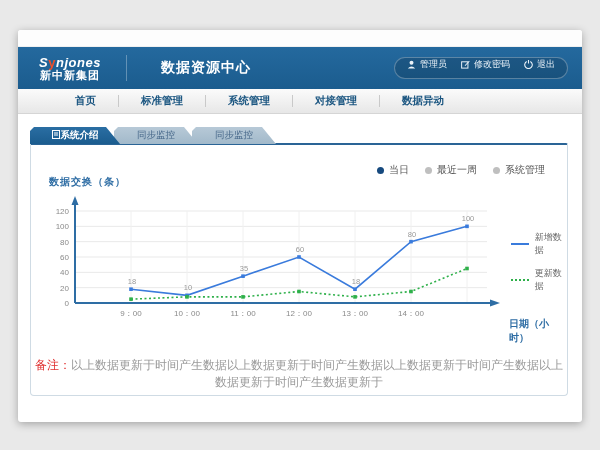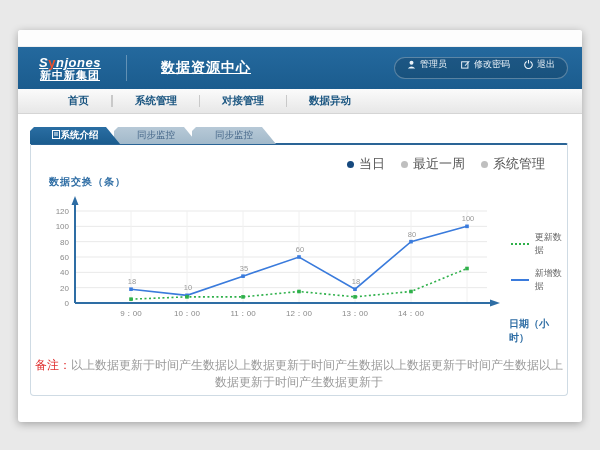--- a/index.html
+++ b/index.html
@@ -1,43 +1,43 @@
 <!DOCTYPE html>
 <html><head>
 <meta charset="utf-8">
 <style>
   html,body{margin:0;padding:0;}
   body{width:600px;height:450px;background:#e9e9e9;font-family:"Liberation Sans","DejaVu Sans",sans-serif;overflow:hidden;position:relative;}
   .card{position:absolute;left:18px;top:30px;width:564px;height:392px;background:#fff;border-radius:3px;box-shadow:0 2px 8px rgba(0,0,0,.3);overflow:hidden;}
   
   .topstrip{height:16px;background:#fdfdfd;border-bottom:1px solid #f0f0f0;}
-  .header{height:42px;background:linear-gradient(#24699e,#1b5c8e);display:flex;align-items:center;position:relative;color:#fff;text-decoration:underline;}
+  .header{height:42px;background:linear-gradient(#24699e,#1b5c8e);display:flex;align-items:center;position:relative;color:#fff;}
   .logo{width:104px;text-align:center;line-height:1.05;padding-top:2px;}
   .logo .l1{font-size:13px;font-weight:bold;font-style:italic;letter-spacing:.5px;}
   .logo .l1 .acc{color:#f0502a;font-style:normal;}
   .logo .l2{font-size:11px;font-weight:bold;letter-spacing:1px;}
   .hdr-div{width:1px;height:26px;background:rgba(255,255,255,.3);margin:0 10px 0 4px;}
   .app-title{font-size:14px;font-weight:bold;letter-spacing:1px;margin-left:24px;}
   .user-pill{position:absolute;right:14px;top:10px;height:20px;display:flex;align-items:flex-start;gap:14px;padding:0 12px;background:rgba(0,0,0,.14);border:1px solid rgba(255,255,255,.28);border-radius:11px;}
   .user-pill .item{display:flex;align-items:center;gap:4px;font-size:9px;color:#eaf2f8;cursor:pointer;}
   .user-pill svg{display:block;}
   
-  .nav{height:24px;background:linear-gradient(#fbfbfb,#e7e7e7);border-bottom:1px solid #d5d5d5;display:flex;align-items:center;padding-left:28px;}
+  .nav{height:24px;background:linear-gradient(#fbfbfb,#e7e7e7);border-bottom:1px solid #d5d5d5;display:flex;align-items:center;padding-left:35px;}
   .nav .nav-item{font-size:10.5px;font-weight:bold;color:#1a5580;padding:0 22px;cursor:pointer;}
   .nav .sep{width:1px;height:12px;background:#c9c9c9;}
   
   .tabs{position:absolute;left:12px;top:97px;display:flex;height:17px;z-index:5;}
   .tab{height:17px;display:flex;align-items:center;justify-content:center;gap:1px;font-size:9.5px;cursor:pointer;clip-path:polygon(0 4px,4px 0,calc(100% - 14px) 0,100% 100%,0 100%);}
   .tab.active{width:90px;background:linear-gradient(#2a6ea3,#1b5c8e);color:#fff;font-weight:bold;z-index:3;}
   .tab.inactive{width:84px;background:linear-gradient(#b7c9d7,#a2b9ca);color:#47688a;margin-left:-6px;}
   .tab.t2{z-index:2;} .tab.t3{z-index:1;}
   
   .panel{position:absolute;left:12px;top:113px;width:538px;height:253px;background:#fff;border:1px solid #cfdbe4;border-top:2px solid #2a6496;border-radius:0 2px 4px 4px;box-sizing:border-box;}
   .range-row{position:absolute;top:10px;right:22px;display:flex;gap:16px;align-items:center;}
-  .range-opt{display:flex;align-items:center;gap:5px;font-size:13px;color:#555;cursor:pointer;}
+  .range-opt{display:flex;align-items:center;gap:5px;font-size:10px;color:#555;cursor:pointer;margin-top:8px;}
   .dot{width:7px;height:7px;border-radius:50%;background:#bfbfbf;}
   .range-opt.selected .dot{background:#16497e;}
   .ylabel{position:absolute;top:30px;left:18px;font-size:10px;font-weight:bold;color:#2e6da4;letter-spacing:1px;}
   .chart-wrap{position:absolute;top:46px;left:10px;}
   .xlabel{position:absolute;top:172px;left:478px;font-size:10px;font-weight:bold;color:#2e6da4;}
   .legend{position:absolute;top:86px;left:480px;display:flex;flex-direction:column;gap:10px;}
   .legend .lg{display:flex;align-items:center;gap:6px;font-size:9px;color:#666;}
   .lg .sw{width:20px;height:0;border-top-width:2px;}
   .lg.lg1 .sw{border-top-style:solid;}
   .lg.lg2 .sw{border-top-style:dotted;}
@@ -87,20 +87,21 @@
             </svg>
           </span>
         <span>退出</span>
       </span>
     </div>
   </div>
 
   <div class="nav">
     <span class="nav-item">首页</span>
     <span class="sep"></span>
+    <span class="nav-item">标准管理</span>
     <span class="sep"></span>
     <span class="nav-item">系统管理</span>
     <span class="sep"></span>
     <span class="nav-item">对接管理</span>
     <span class="sep"></span>
     <span class="nav-item">数据异动</span>
   </div>
 
   <div class="tabs">
     <div class="tab active">
@@ -189,28 +190,28 @@
           <rect x="200.2" y="104.06666666666666" width="3.6" height="3.6" fill="#2eb04a"></rect>
           <rect x="256.2" y="98.7" width="3.6" height="3.6" fill="#2eb04a"></rect>
           <rect x="312.2" y="104.06666666666666" width="3.6" height="3.6" fill="#2eb04a"></rect>
           <rect x="368.2" y="98.7" width="3.6" height="3.6" fill="#2eb04a"></rect>
           <rect x="424.2" y="75.7" width="3.6" height="3.6" fill="#2eb04a"></rect>
         </svg></div>
 
     <div class="xlabel">日期（小时）</div>
 
     <div class="legend">
+      <span class="lg lg1">
+        <span class="sw" id="sw1" style="border-top-color: rgb(58, 123, 220);"></span>
+        <span>新增数据</span>
+      </span>
       <span class="lg lg2">
         <span class="sw" id="sw2" style="border-top-color: rgb(46, 176, 74);"></span>
         <span>更新数据</span>
       </span>
-      <span class="lg lg1">
-        <span class="sw" id="sw1" style="border-top-color: rgb(58, 123, 220);"></span>
-        <span>新增数据</span>
-      </span>
     </div>
 
     <div class="note">
       <span class="red">备注：</span><span>以上数据更新于时间产生数据以上数据更新于时间产生数据以上数据更新于时间产生数据以上数据更新于时间产生数据更新于</span>
     </div>
   </div>
 
 </div>
 
 </body></html>

